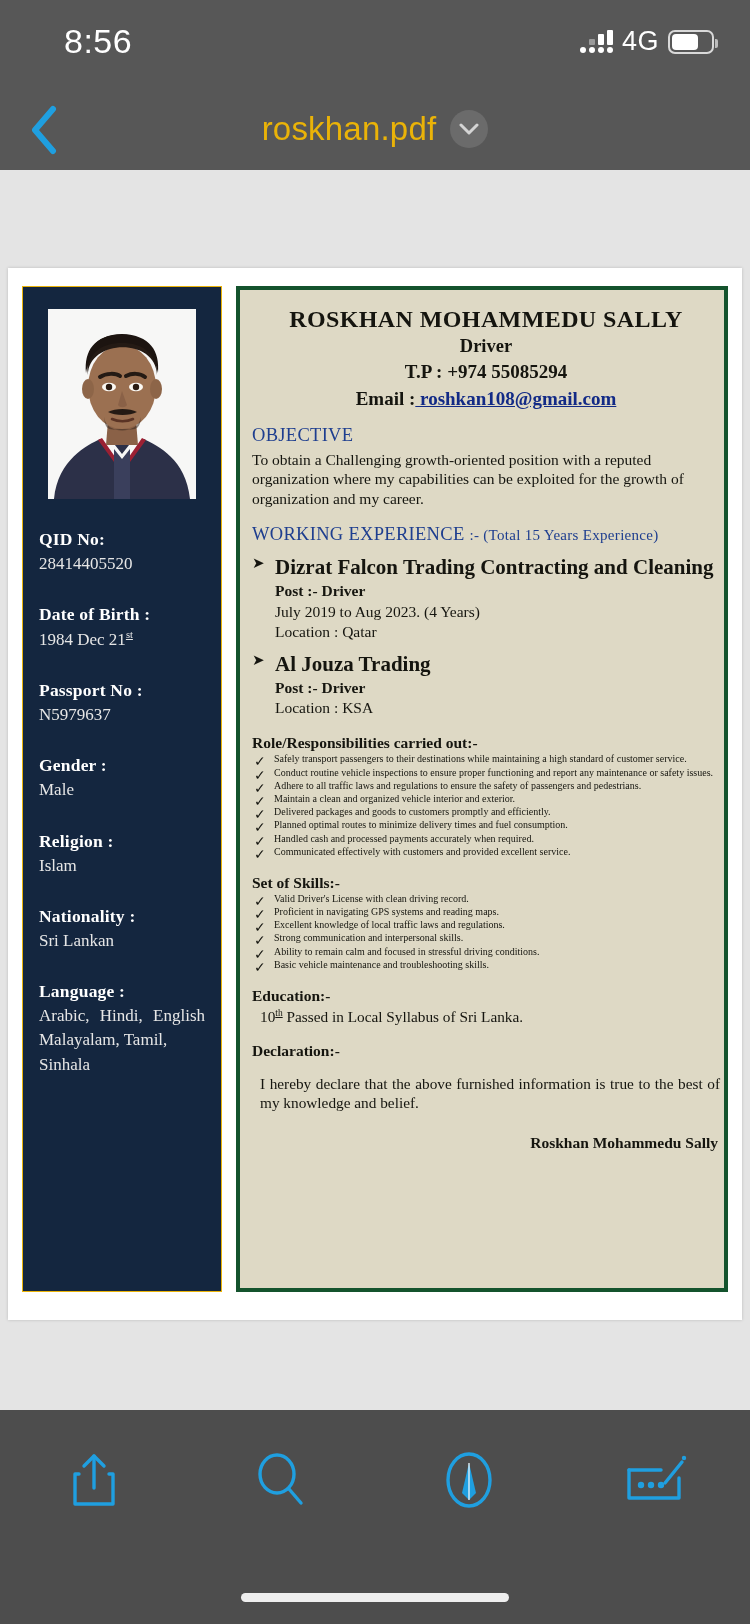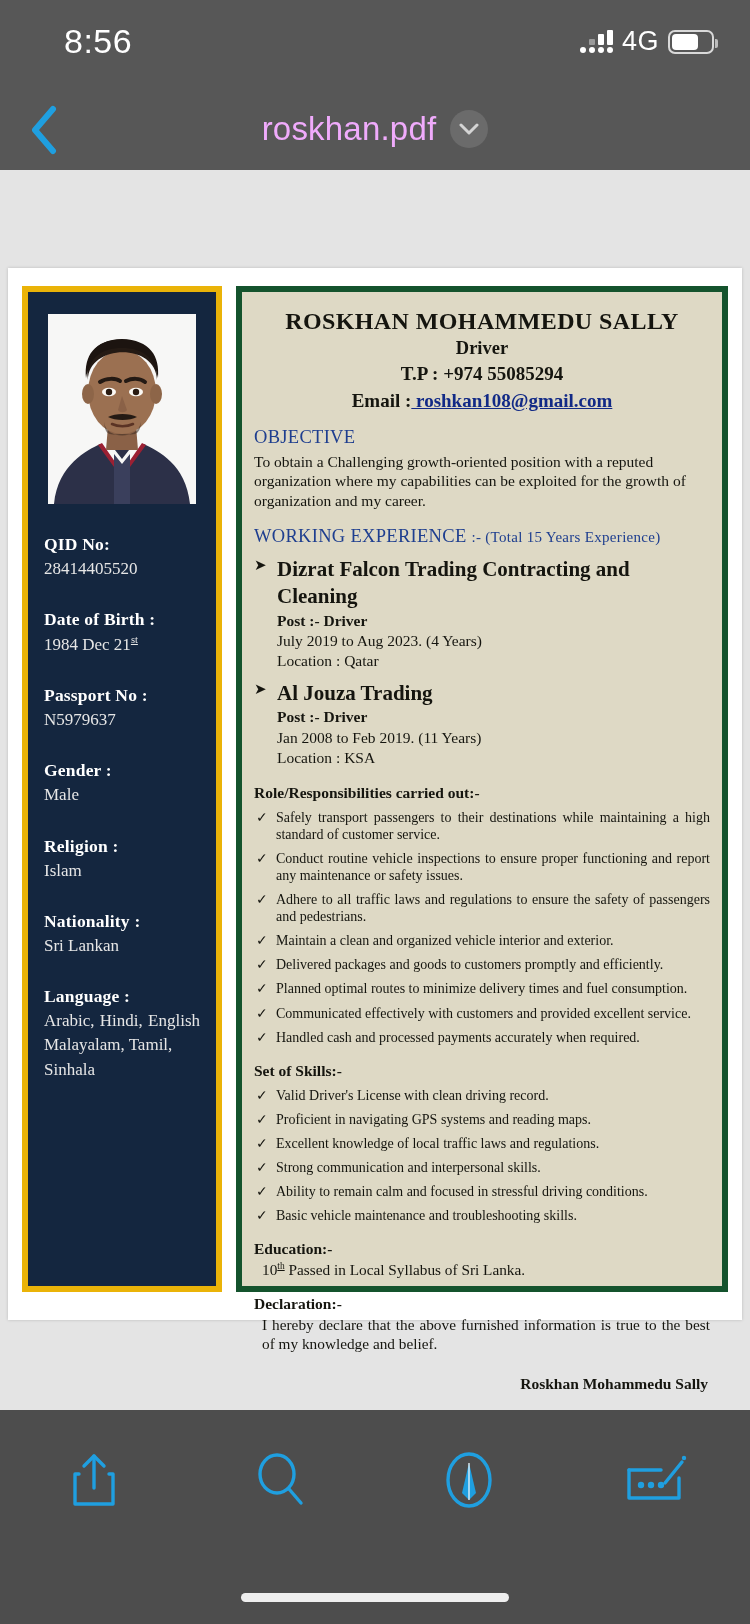--- a/index.html
+++ b/index.html
@@ -52,21 +52,21 @@
   .back-btn {
     position: absolute; left: 18px; top: 14px; width: 52px; height: 56px;
     display: flex; align-items: center; justify-content: center; cursor: pointer;
   }
   .back-btn svg { display: block; }
   .nav-title-wrap {
     position: absolute; left: 0; top: 0; width: 750px; height: 82px;
     display: flex; align-items: center; justify-content: center; gap: 14px;
   }
   .nav-title {
-    font-size: 33px; color: #f0abfc; font-weight: 400; letter-spacing: .2px;
+    font-size: 33px; color: #eab308; font-weight: 400; letter-spacing: .2px;
   }
   .chev-badge {
     width: 38px; height: 38px; border-radius: 50%; background: #6b6b6b;
     display: flex; align-items: center; justify-content: center; cursor: pointer;
   }
 
   
   .content {
     position: absolute; top: 170px; left: 0; width: 750px; height: 1240px;
     background: #e4e4e4; overflow: hidden;
@@ -80,21 +80,21 @@
   }
   .page-inner {
     position: absolute; top: 18px; left: 14px; right: 14px; bottom: 28px;
     display: flex; gap: 14px;
   }
 
   
   .sidebar {
     width: 200px; flex: 0 0 200px;
     background: #14263f;
-    border: 6px solid #eab308;
+    border: 1px solid #eab308;
     padding: 20px 16px 16px 16px;
     color: #e9e9e9;
     font-family: "Liberation Serif", serif;
     position: relative;
   }
   .photo-frame {
     width: 148px; height: 190px; margin: 2px auto 0 auto;
     background: #ffffff; overflow: hidden; position: relative;
   }
   .portrait { position: absolute; inset: 0; }
@@ -108,22 +108,22 @@
     font-size: 17px; color: #e6e6e6; line-height: 1.25; margin-top: 3px;
   }
   .side-value.justify { text-align: justify; text-align-last: justify; }
   .side-value.lang-rest { text-align: left; text-align-last: left; }
   sup { font-size: .62em; vertical-align: super; text-decoration: underline; }
 
   
   .body-col {
     flex: 1 1 auto;
     background: #ded9c5;
-    border: 6px solid #14532d;
-    padding: 16px 12px 14px 12px;
+    border: 4px solid #14532d;
+    padding: 16px 4px 14px 12px;
     font-family: "Liberation Serif", serif;
     color: #15150f;
     position: relative;
   }
   .res-name {
     text-align: center; font-size: 24px; font-weight: bold; letter-spacing: .4px;
     line-height: 1.15;
   }
   .res-role { text-align: center; font-size: 18.5px; font-weight: bold; margin-top: 2px; }
   .res-phone { text-align: center; font-size: 19px; font-weight: bold; margin-top: 4px; }
@@ -143,29 +143,29 @@
   .job-bullet { font-size: 15px; line-height: 1.3; width: 16px; flex: 0 0 16px; }
   .job-lines { flex: 1 1 auto; }
   .job-title { font-size: 21px; font-weight: bold; line-height: 1.3; }
   .job-post { font-size: 15.5px; font-weight: bold; line-height: 1.3; }
   .job-dates { font-size: 15.5px; line-height: 1.3; }
   .job-loc { font-size: 15.5px; line-height: 1.3; }
 
   .block-head { font-size: 15.5px; font-weight: bold; margin-top: 16px; }
   .check-list { list-style: none; margin-top: 1px; }
   .check-list li {
-    position: relative; padding-left: 22px; font-size: 14px;
-    line-height: 1.22; text-align: justify; margin-top: 7px;
+    position: relative; padding-left: 22px; font-size: 10px;
+    line-height: 1.22; text-align: justify; margin-top: 1px;
   }
   .check-list li:before {
     content: "\2713"; position: absolute; left: 2px; top: 0; font-size: 14px;
   }
   .edu-line { font-size: 15.3px; line-height: 1.25; margin-top: 2px; padding-left: 8px; }
   .decl-line {
-    font-size: 15.3px; line-height: 1.25; margin-top: 2px; padding-left: 8px;
+    font-size: 15.3px; line-height: 1.25; margin-top: 14px; padding-left: 8px;
     text-align: justify;
   }
   .sign {
     text-align: right; font-size: 15.5px; font-weight: bold;
     margin-top: 22px; padding-right: 2px;
   }
 
   
   .toolbar {
     position: absolute; left: 0; top: 1410px; width: 750px; height: 214px;
@@ -333,35 +333,34 @@
               <div class="job-dates">July 2019 to Aug 2023. (4 Years)</div>
               <div class="job-loc">Location : Qatar</div>
             </div>
           </div>
 
           <div class="job">
             <div class="job-bullet">➤</div>
             <div class="job-lines">
               <div class="job-title">Al Jouza Trading</div>
               <div class="job-post">Post :-  Driver</div>
-              <div class="job-dates">Jan 2008 to Feb 2019. (11 Years)</div>
               <div class="job-loc">Location : KSA</div>
             </div>
           </div>
 
           <div class="block-head">Role/Responsibilities carried out:-</div>
           <ul class="check-list">
             <li>Safely transport passengers to their destinations while maintaining a high standard of customer service.</li>
             <li>Conduct routine vehicle inspections to ensure proper functioning and report any maintenance or safety issues.</li>
             <li>Adhere to all traffic laws and regulations to ensure the safety of passengers and pedestrians.</li>
             <li>Maintain a clean and organized vehicle interior and exterior.</li>
             <li>Delivered packages and goods to customers promptly and efficiently.</li>
             <li>Planned optimal routes to minimize delivery times and fuel consumption.</li>
+            <li>Handled cash and processed payments accurately when required.</li>
             <li>Communicated effectively with customers and provided excellent service.</li>
-            <li>Handled cash and processed payments accurately when required.</li>
           </ul>
 
           <div class="block-head">Set of Skills:-</div>
           <ul class="check-list">
             <li>Valid Driver's License with clean driving record.</li>
             <li>Proficient in navigating GPS systems and reading maps.</li>
             <li>Excellent knowledge of local traffic laws and regulations.</li>
             <li>Strong communication and interpersonal skills.</li>
             <li>Ability to remain calm and focused in stressful driving conditions.</li>
             <li>Basic vehicle maintenance and troubleshooting skills.</li>

